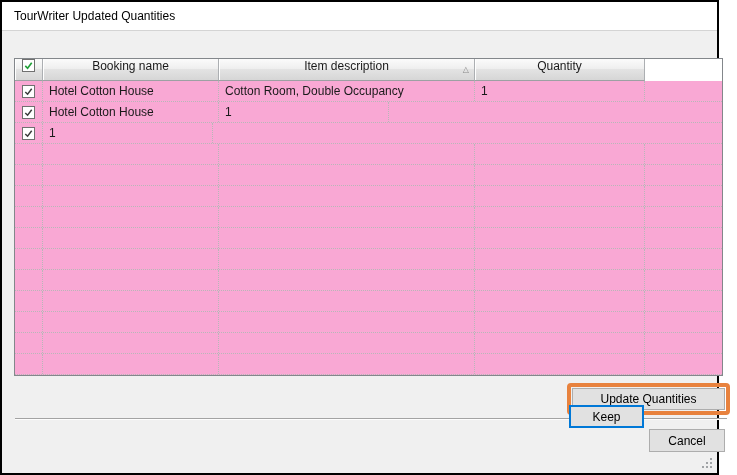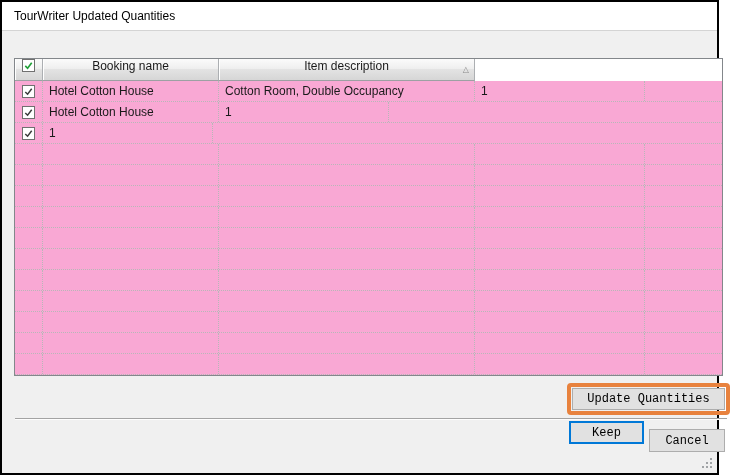--- a/index.html
+++ b/index.html
@@ -47,32 +47,32 @@
   .cell.c-result{border-right:none}
   .cell.c-check{display:flex;align-items:center;justify-content:center}
   .cell.c-booking,.cell.c-item,.cell.c-qty,.cell.c-result{padding-left:6px}
 
   .checkbox{width:13px;height:13px;background:#fff;border:1px solid #707070;
     display:inline-flex;align-items:center;justify-content:center;color:#3c3c3c}
   .checkbox.green{color:var(--header-check-green)}
   .checkbox svg{display:block}
 
   
-  .btn{font-family:Liberation Mono, monospace;font-size:12px;color:#000;
+  .btn{font-family:Liberation Sans, sans-serif;font-size:12px;color:#000;
     background:var(--button-face);border:1px solid var(--button-border);cursor:default}
 
   .orange-highlight{position:absolute;left:565px;top:381px;width:163px;height:32px;
     border:4px solid var(--highlight-orange);border-radius:4px;
     display:flex;align-items:center;justify-content:center}
   .btn.update{width:153px;height:22px}
 
   .separator{position:absolute;left:13px;top:416px;width:712px;height:2px;
     background:linear-gradient(#a3a3a3 50%,#fdfdfd 50%)}
 
-  .btn.keep{position:absolute;left:567px;top:419px;width:75px;height:23px;
+  .btn.keep{position:absolute;left:567px;top:403px;width:75px;height:23px;
     border:2px solid var(--focus-blue)}
   .btn.cancel{position:absolute;left:647px;top:427px;width:76px;height:23px}
 
   .resize-grip{position:absolute;right:5px;bottom:5px;width:12px;height:12px}
   .resize-grip i{position:absolute;width:2px;height:2px;background:#a0a3a6;
     box-shadow:0 0 0 0 transparent;display:block}
 </style>
 </head>
 <body>
 
@@ -90,20 +90,23 @@
             <polyline points="2.5,6.5 5,9 9.5,3" fill="none" stroke="currentColor" stroke-width="1.8"></polyline>
           </svg>
         </span>
       </div>
       <div class="hcell c-booking">
         <span>Booking name</span>
       </div>
       <div class="hcell c-item">
         <span>Item description</span>
         <span class="sort-glyph">△</span>
+      </div>
+      <div class="hcell c-qty">
+        <span>Quantity</span>
       </div>
     </div>
     <div class="grid-body" id="grid-body">
         <div class="grid-row">
           <div class="cell c-check">
             <span class="checkbox">
               <svg viewBox="0 0 12 12" width="11" height="11">
                 <polyline points="2.5,6.5 5,9 9.5,3" fill="none" stroke="currentColor" stroke-width="1.6"></polyline>
               </svg>
             </span>

